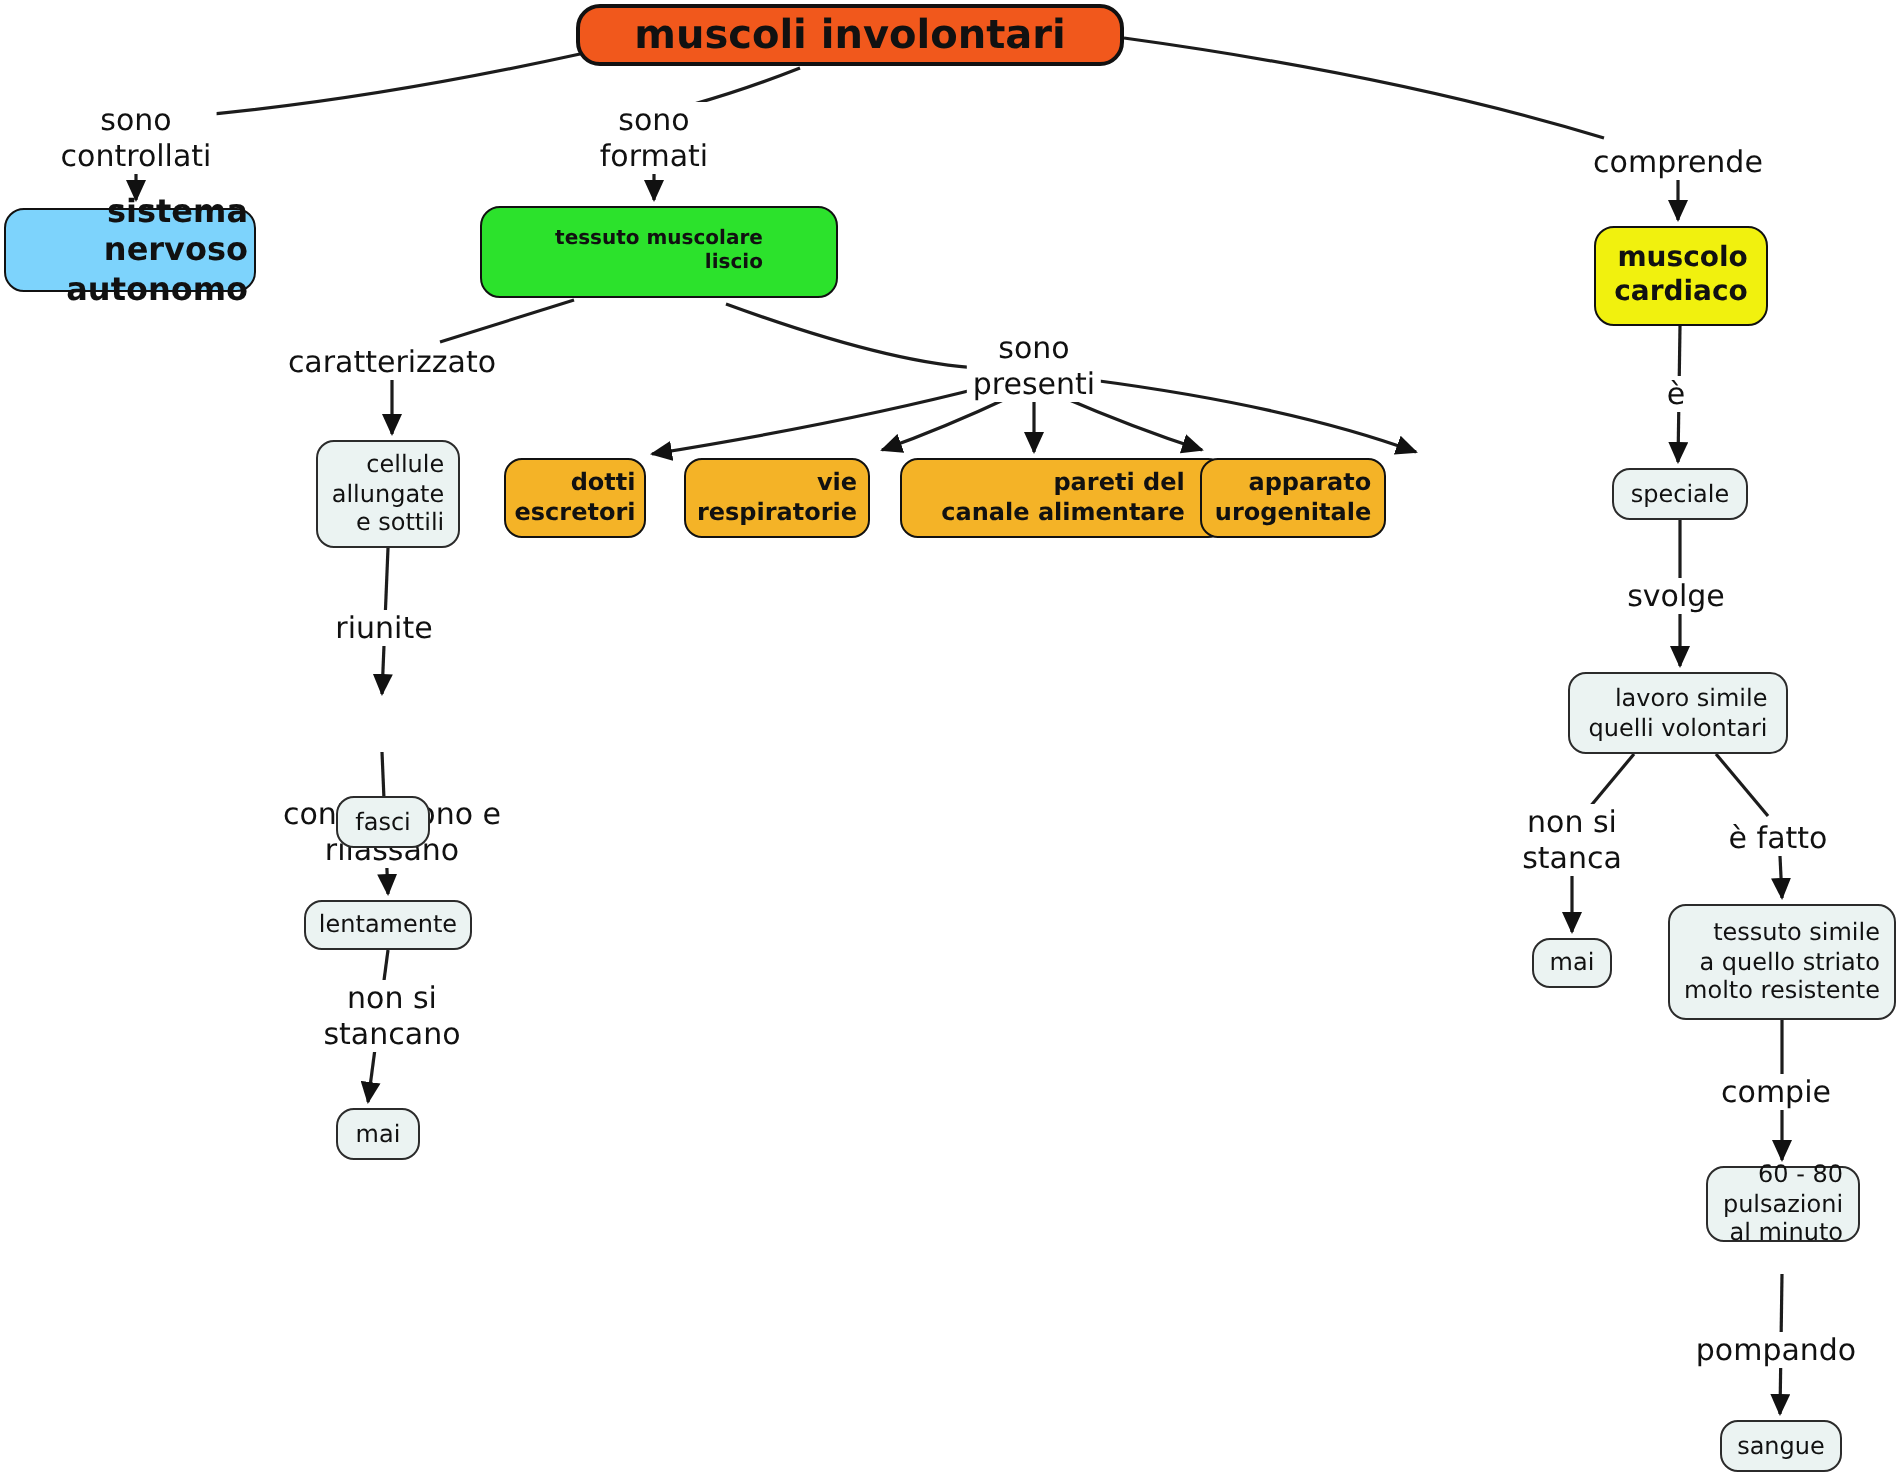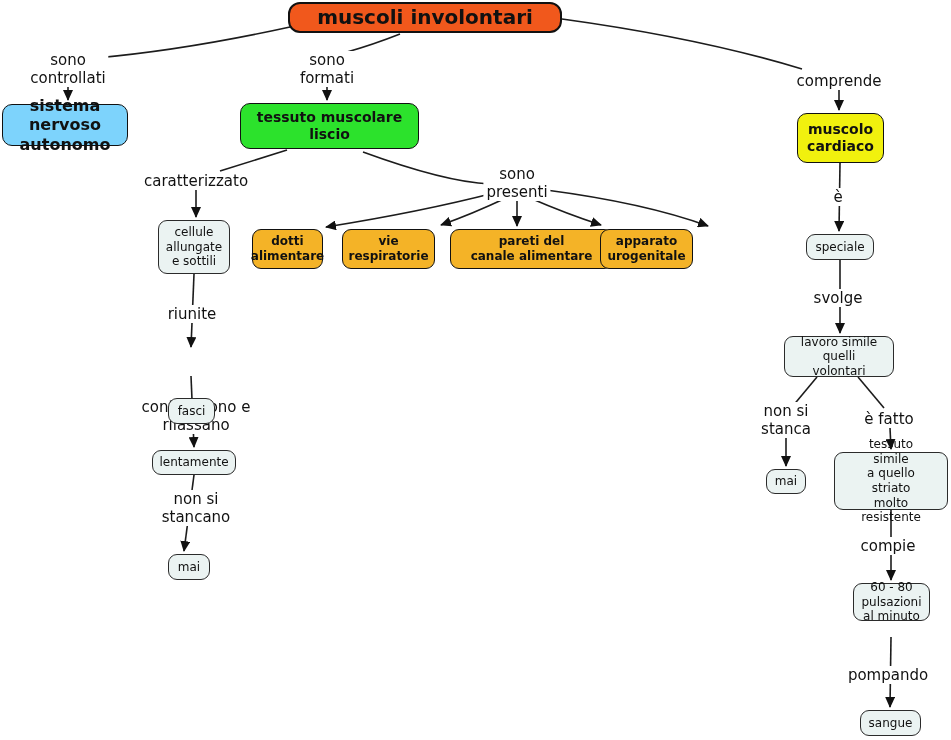--- a/index.html
+++ b/index.html
@@ -6,25 +6,25 @@
   .canvas{
     position:relative;width:951px;height:740px;background:#ffffff;
     font-family:"DejaVu Sans","Liberation Sans",sans-serif;overflow:hidden;
   }
   .wires{position:absolute;left:0;top:0;width:951px;height:740px;z-index:1;}
   .node,.lbl{
     position:absolute;z-index:2;display:flex;align-items:center;justify-content:center;
     text-align:center;white-space:pre-line;box-sizing:border-box;color:#111;
     line-height:1.22;
   }
-  .node{border:1.5px solid #111;border-radius:10px;padding:1px 15px;font-size:12px;}
+  .node{border:1.5px solid #111;border-radius:10px;padding:1px 3px;font-size:12px;text-align:right;}
   .lbl{background:#ffffff;padding:0 3px;font-size:15px;line-height:1.2;transform:translateX(-50%);}
   .root{background:#F1581C;border-width:2px;border-radius:12px;font-weight:bold;font-size:20px;}
   .pink{background:#7dd3fc;font-weight:bold;font-size:16px;}
-  .green{background:#2CE22C;font-weight:bold;font-size:14px;}
+  .green{background:#2CE22C;font-weight:bold;font-size:10px;}
   .yellow{background:#F1F10E;font-weight:bold;font-size:14px;}
   .amber{background:#F4B327;font-weight:bold;font-size:12px;border-radius:9px;}
   .plain{background:#EBF3F2;border:1.3px solid #2b2b2b;border-radius:9px;}
 </style>
 </head>
 <body>
 
 <div class="canvas">
 
   <svg class="wires" width="951" height="740" viewBox="0 0 951 740">
@@ -87,21 +87,21 @@
   <div class="node pink" style="left:2px;top:104px;width:126px;height:42px;">sistema nervoso
 autonomo</div>
   <div class="node green" style="left:240px;top:103px;width:179px;height:46px;">tessuto muscolare
 liscio</div>
   <div class="node yellow" style="left:797px;top:113px;width:87px;height:50px;">muscolo
 cardiaco</div>
   <div class="node plain" style="left:158px;top:220px;width:72px;height:54px;">cellule
 allungate
 e sottili</div>
   <div class="node amber" style="left:252px;top:229px;width:71px;height:40px;">dotti
-alimentare</div>
+escretori</div>
   <div class="node amber" style="left:342px;top:229px;width:93px;height:40px;">vie
 respiratorie</div>
   <div class="node amber" style="left:450px;top:229px;width:163px;height:40px;">pareti del
 canale alimentare</div>
   <div class="node amber" style="left:600px;top:229px;width:93px;height:40px;">apparato
 urogenitale</div>
   <div class="node plain" style="left:168px;top:350px;width:47px;height:26px;margin-top:48px;">fasci</div>
   <div class="node plain" style="left:152px;top:450px;width:84px;height:25px;">lentamente</div>
   <div class="node plain" style="left:168px;top:554px;width:42px;height:26px;">mai</div>
   <div class="node plain" style="left:806px;top:234px;width:68px;height:26px;">speciale</div>

